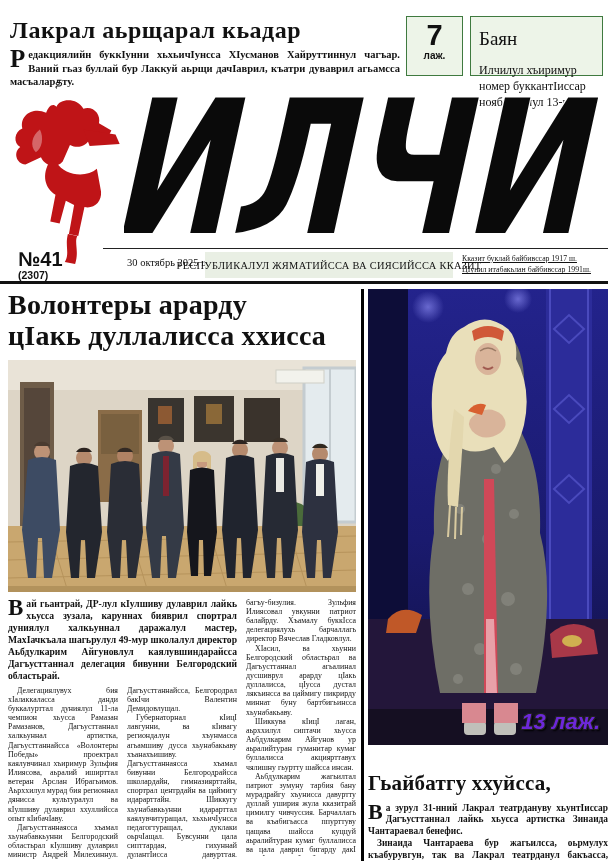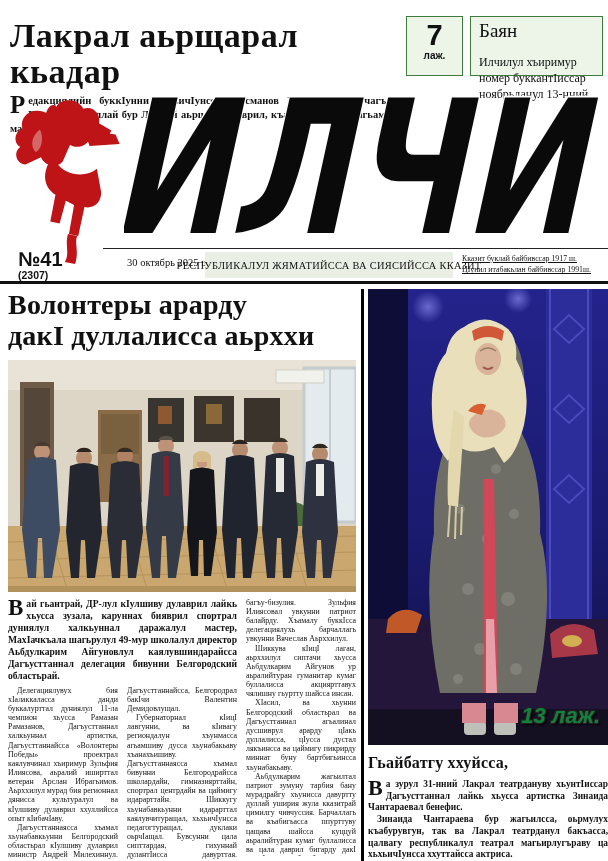--- a/index.html
+++ b/index.html
@@ -3,30 +3,30 @@
 <meta charset="utf-8">
 <style>
   * { margin:0; padding:0; box-sizing:border-box; }
   body { background:#888; font-family:"Liberation Serif", serif; }
   #page {
     position:relative; width:608px; height:861px; margin:0 auto;
     background:#fff; overflow:hidden; color:#111;
   }
   
   .top-article { position:absolute; left:10px; top:18px; width:390px; }
-  .top-article h1 { font-size:34px; font-weight:bold; letter-spacing:.5px; line-height:1.05; }
+  .top-article h1 { font-size:24px; font-weight:bold; letter-spacing:.5px; line-height:1.05; }
   .top-lead { margin-top:5px; font-size:10.5px; font-weight:bold; line-height:1.3; text-align:justify; }
   .dc { float:left; font-size:25px; line-height:21px; padding-right:3px; font-weight:bold; }
   .green-box {
     position:absolute; top:16px; border:1.5px solid #3f7a3f; background:#edf4e8;
   }
   .page-box { left:406px; width:57px; height:60px; text-align:center; padding-top:4px; }
   .page-box .num { font-size:29px; font-weight:bold; line-height:1; font-family:"Liberation Sans",sans-serif; }
   .page-box .lbl { font-size:10px; font-weight:bold; font-family:"Liberation Sans",sans-serif; }
-  .bayan-box { left:470px; width:133px; height:60px; padding:4px 8px; }
+  .bayan-box { left:470px; width:133px; height:60px; padding:12px 8px; }
   .bayan-box .ttl { font-size:19px; line-height:1.1; }
   .bayan-box .txt { font-size:12px; line-height:1.35; margin-top:12px; }
   
   .horseman { position:absolute; left:8px; top:88px; width:126px; height:176px; }
   .logo { position:absolute; left:124px; top:82px; width:481px; height:165px; }
   
   .thin-rule { position:absolute; left:103px; top:248px; width:505px; border-top:1.2px solid #222; }
   .issue { position:absolute; left:18px; top:249px; font-family:"Liberation Sans",sans-serif; font-weight:bold; }
   .issue .no { font-size:20px; line-height:1;text-align:center; }
   .issue .code { font-size:10.5px; }
@@ -49,26 +49,26 @@
   .cols { display:flex; gap:9px; margin-top:4px; height:207px; overflow:hidden; }
   .bodytext { width:110px; font-size:7.9px; line-height:1.16; text-align:justify; }
   .bodytext p { text-indent:9px; }
   .bodytext p.noindent { text-indent:0; }
   .col3 { width:110px; height:258px; overflow:hidden; }
   .divider { position:absolute; left:361px; top:289px; width:3px; height:572px; background:#000; }
   
   .sec-article { position:absolute; left:368px; top:289px; width:240px; }
   .sec-photo-wrap { position:relative; width:240px; height:456px; }
   .photo-ref {
-    position:absolute; right:8px; bottom:16px;
+    position:absolute; right:8px; bottom:10px;
     font-family:"Liberation Sans",sans-serif; font-weight:bold; font-style:italic;
-    font-size:22px; color:#15803d;
+    font-size:22px; color:#6d28d9;
     text-shadow:1px 1px 0 #222, -1px 1px 0 #222, 1px -1px 0 #222, -1px -1px 0 #222, 2px 2px 2px #000;
   }
-  .sec-article h2 { margin-top:9px; font-size:16px; font-weight:bold; line-height:1.12; letter-spacing:.2px; }
+  .sec-article h2 { margin-top:27px; font-size:21px; font-weight:bold; line-height:1.12; letter-spacing:.2px; }
   .sec-lead { margin-top:7px; font-size:9.4px; font-weight:bold; line-height:1.25; text-align:justify; }
   .sec-lead .dc { font-size:22px; line-height:18px; }
   .sec-lead p + p { text-indent:9px; }
 </style>
 </head>
 <body>
 
 <div id="page">
 
   <div class="top-article">
@@ -111,21 +111,21 @@
   <div class="strip">РЕСПУБЛИКАЛУЛ ЖЯМАТИЙССА ВА СИЯСИЙССА ККАЗИТ</div>
   <div class="founded">
     <div>Кказит буклай байбивссар 1917 ш.</div>
     <div>ЦIунил итабакьлан байбивссар 1991ш.</div>
   </div>
   <div class="thick-rule"></div>
 
   <div class="main-article">
     <h2>
       <span>Волонтеры арарду</span><br>
-      <span>дакI дуллалисса аьрххи</span>
+      <span>цIакь дуллалисса ххисса</span>
     </h2>
 
     <svg class="main-photo" width="348" height="232" viewBox="0 0 348 232" aria-hidden="true">
       <rect width="348" height="232" fill="#ddd5c6"></rect>
       <rect y="0" width="348" height="30" fill="#e9e3d7"></rect>
       <rect x="12" y="22" width="34" height="146" fill="#6e5c48"></rect>
       <rect x="16" y="28" width="26" height="134" fill="#55463a"></rect>
       <rect x="90" y="50" width="44" height="92" fill="#8a6c48"></rect>
       <rect x="93" y="54" width="38" height="40" fill="#79603f"></rect>
       <rect x="140" y="38" width="36" height="44" fill="#38342f"></rect>
@@ -208,23 +208,23 @@
             <p>Делегациялувух бия хIалаккаласса данди буккалурттал дуниялул 11-ла чемпион хьусса Рамазан Рамазанов, Дагъусттаннал халкьуннал артистка, Дагъусттаннайсса «Волонтеры Победы» проектрал каялувчинал хъиримур Зульфия Илиясова, аьралий иширттал ветеран Арслан Ибрагьимов. Аьрххилул мурад бия регионнал дянисса культуралул ва кIулшиву дулаврил ххуллийсса опыт кIибачIаву.</p>
             <p>Дагъусттаннаясса хъамал хьунабавкьунни Белгородский областьрал кIулшиву дулаврил министр Андрей Милехиннул. Аьрххилул лагрулий жула республикалиясса делегация хьунабавкьунни Белгородский областьрал губернатор Вячеслав Гладковлущал, областьрал культуралул министр Максим</p>
           </div>
           <div class="bodytext">
             <p class="noindent">Дагъусттаннайсса, Белгородрал бакIчи Валентин Демидовлущал.</p>
             <p>Губернаторнал кIицI лавгунни, ва кIивагу региондалун хъунмасса агьамшиву дусса хьунабакьаву хъанахъишиву. Дагъусттаннаясса хъамал бивунни Белгородрайсса школардайн, гимназиярттайн, спортрал центрдайн ва цаймигу идарарттайн. Шиккугу хьунабавкьунни идарарттал каялувчитуращал, хьхьичIунсса педагогтуращал, дуклаки оьрчIащал. Бувсунни цала сипттардая, гихуннай дулантIисса давурттая. Хъунмасса къулагъас дунни культуралул, кIулшиву дулаврил, патриот тарбиялул масъаларттах. Аьбдулкарим Айгуновлул бувсунни Дагъусттаннал ва халкьуннал культуралия, миллатирттал</p>
           </div>
         </div>
       </div>
       <div class="bodytext col3">
-        <p class="noindent">багъу-бизулия. Зульфия Илиясовал увкунни патриот балайрду. Хъамалу буккIсса делегациялухь барчаллагь увкунни Вячеслав Аьрххилул.</p>
+        <p class="noindent">багъу-бизулия. Зульфия Илиясовал увкунни патриот балайрду. Хъамалу буккIсса делегациялухь барчаллагь директор Вячеслав Гладковлул.</p>
+        <p>ХIасил, ва хьунни Белгородский областьрал ва Дагъусттаннал агьалинал дусшиврул арарду цIакь дуллалисса, цIусса дустал лякъинсса ва цаймигу пикрирду миннат буну бартбигьинсса хьунабакьаву.</p>
         <p>Шиккува кIицI лаган, аьрххилул сиптачи хьусса Аьбдулкарим Айгунов ур аьралийтуран гуманитар кумаг буллалисса акциярттавух чялишну гьуртту шайсса инсан.</p>
-        <p>ХIасил, ва хьунни Белгородский областьрал ва Дагъусттаннал агьалинал дусшиврул арарду цIакь дуллалисса, цIусса дустал лякъинсса ва цаймигу пикрирду миннат буну бартбигьинсса хьунабакьаву.</p>
         <p>Аьбдулкарим жагьилтал патриот зумуну тарбия бану мурадрайгу хъунисса давуртту дуллай уширия жула кказитрай цимилгу чивчуссия. Барчаллагь ва къабигьасса ппурттуву цащава шайсса куццуй аьралийтуран кумаг буллалисса ва цала даврил бигарду дакI марцIну бартбигьлагьисса чумартсса инсаннан.</p>
 
       </div>
     </div>
   </div>
 
   <div class="divider"></div>
 
   <div class="sec-article">
     <div class="sec-photo-wrap">

